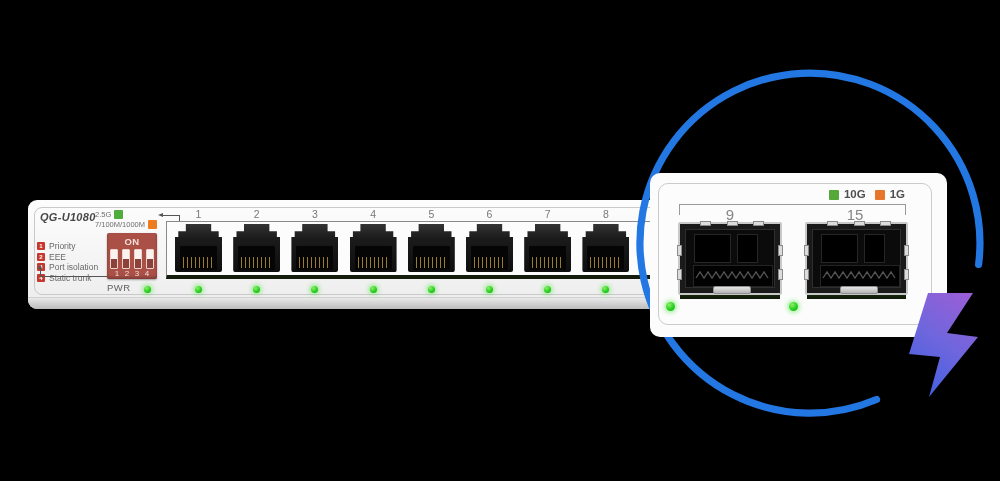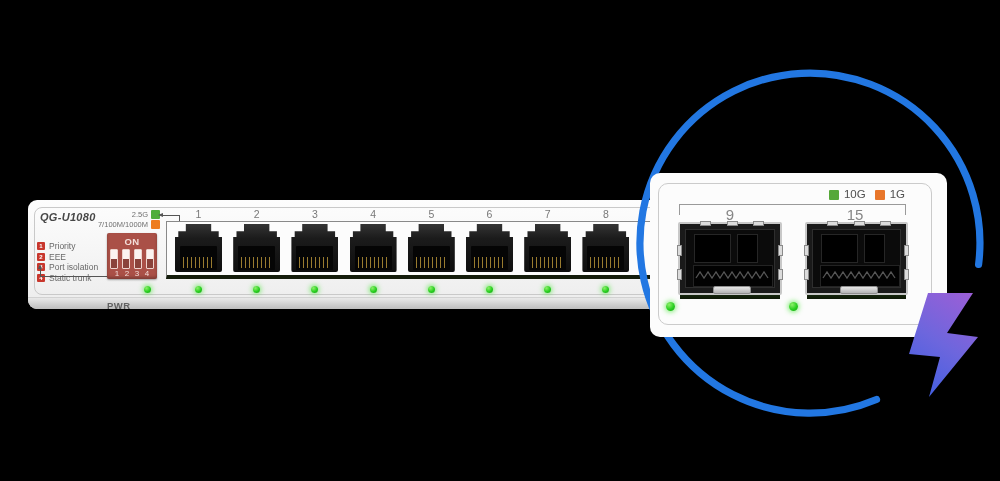--- a/index.html
+++ b/index.html
@@ -16,40 +16,40 @@
 
   .sw-model{left:40px;top:211px;font-size:11px;font-weight:bold;font-style:italic;color:#474747;letter-spacing:.3px;}
 
   .feat-legend{left:37px;top:241px;display:flex;flex-direction:column;}
   .feat-row{display:flex;align-items:center;height:10.6px;}
   .feat-num{width:8px;height:8px;background:#c8372d;color:#fff;font-size:6px;font-weight:bold;
             line-height:8px;text-align:center;margin-right:4px;border-radius:1px;flex:none;}
   .feat-label{font-size:8.5px;color:#686868;white-space:nowrap;}
 
   .speed-legend{left:95px;top:209px;width:65px;}
-  .speed-row{display:flex;align-items:center;justify-content:flex-end;height:10px;margin-left:6px;}
+  .speed-row{display:flex;align-items:center;height:10px;}
   .speed-label{font-size:7.5px;color:#6f6f6f;white-space:nowrap;margin-right:3px;}
   .sq{width:9px;height:9px;flex:none;border-radius:1px;}
   .sq-green{background:#4fae3b;} .sq-orange{background:#ee7c1e;}
 
   .ln{background:#555;}
   .arrow-left{width:0;height:0;border-top:2.5px solid transparent;border-bottom:2.5px solid transparent;border-right:5px solid #555;}
   .arrow-up{width:0;height:0;border-left:2.5px solid transparent;border-right:2.5px solid transparent;border-bottom:5px solid #555;}
 
   
   .dip{left:107px;top:233px;width:50px;height:46px;background:#aa5047;border-radius:2px;
        box-shadow:inset 0 -2px 3px rgba(0,0,0,.25),0 1px 2px rgba(0,0,0,.35);}
   .dip-on{left:0;right:0;top:3px;text-align:center;font-size:9.5px;font-weight:bold;color:#f3ded9;letter-spacing:.5px;}
   .dip-slots{left:0;right:0;top:16px;display:flex;justify-content:center;gap:4px;}
   .dip-slot{width:6px;height:18px;background:#8a423a;border:1px solid #edd3cc;border-radius:1px;}
   .dip-handle{height:9px;background:#fbf3f0;}
   .dip-nums{left:0;right:0;top:36px;display:flex;justify-content:center;gap:3.5px;}
   .dip-nums span{width:6.5px;text-align:center;font-size:8px;color:#f3ded9;}
 
-  .pwr-label{left:107px;top:300px;font-size:9.5px;font-weight:bold;color:#606060;letter-spacing:.5px;}
+  .pwr-label{left:107px;top:282px;font-size:9.5px;font-weight:normal;color:#606060;letter-spacing:.5px;}
   .led{width:7px;height:7px;border-radius:50%;
        background:radial-gradient(circle at 35% 30%,#8df06a,#27cf1f 55%,#12a20e);
        box-shadow:0 0 5px 1px rgba(60,230,40,.65);}
   .led-big{width:9px;height:9px;}
 
   
   .port-strip{left:166px;top:221px;width:489px;height:58px;box-sizing:border-box;
               background:#fcfcfc;border:1px solid rgba(45,45,45,.55);border-bottom:4px solid #141c0b;}
   .jack{width:47px;height:48px;}
   .jack-body{position:absolute;inset:0;border-radius:2px;
@@ -59,21 +59,21 @@
   .jack-pins{position:absolute;left:8px;right:8px;bottom:4px;height:11px;
              background:repeating-linear-gradient(90deg,#8a6f28 0,#b9953e 1.5px,rgba(0,0,0,0) 1.5px,rgba(0,0,0,0) 4px);}
   .port-num{top:207.5px;width:30px;text-align:center;font-size:10.5px;color:#787878;}
 
   
   .overlay-svg{left:0;top:0;width:1000px;height:481px;pointer-events:none;}
 
   
   .panel{left:650px;top:173px;width:297px;height:164px;background:#fcfcfc;border-radius:10px;}
   .panel-inner{left:8px;top:10px;width:272px;height:140px;border:1px solid #cbcbcb;border-radius:10px;}
-  .panel-legend{right:38px;top:15px;display:flex;align-items:flex-end;gap:5px;}
+  .panel-legend{right:38px;top:15px;display:flex;align-items:flex-end;gap:5px;font-weight:bold;}
   .panel-legend .sq{width:10px;height:10px;}
   .panel-legend .lbl{font-size:11.5px;color:#4f4f4f;margin-right:4px;}
   .sq-green2{background:#56a839;} .sq-orange2{background:#e8762a;}
   .bracket{left:29px;top:31px;width:227px;height:11px;border-top:1.5px solid #9a9a9a;
            border-left:1.5px solid #9a9a9a;border-right:1.5px solid #9a9a9a;box-sizing:border-box;}
   .sfp-num{top:33px;width:28px;text-align:center;font-size:15px;color:#868686;}
 
   .pcb{height:8px;background:linear-gradient(180deg,#47842a,#16270d 45%,#0d1806);}
   .cage{width:104px;height:73px;box-sizing:border-box;background:#1a1a1a;border:2px solid #c8c8c8;border-radius:2px;}
   .cage-inner{position:absolute;inset:5px;background:#0b0b0b;border:1px solid #2e2e2e;}

